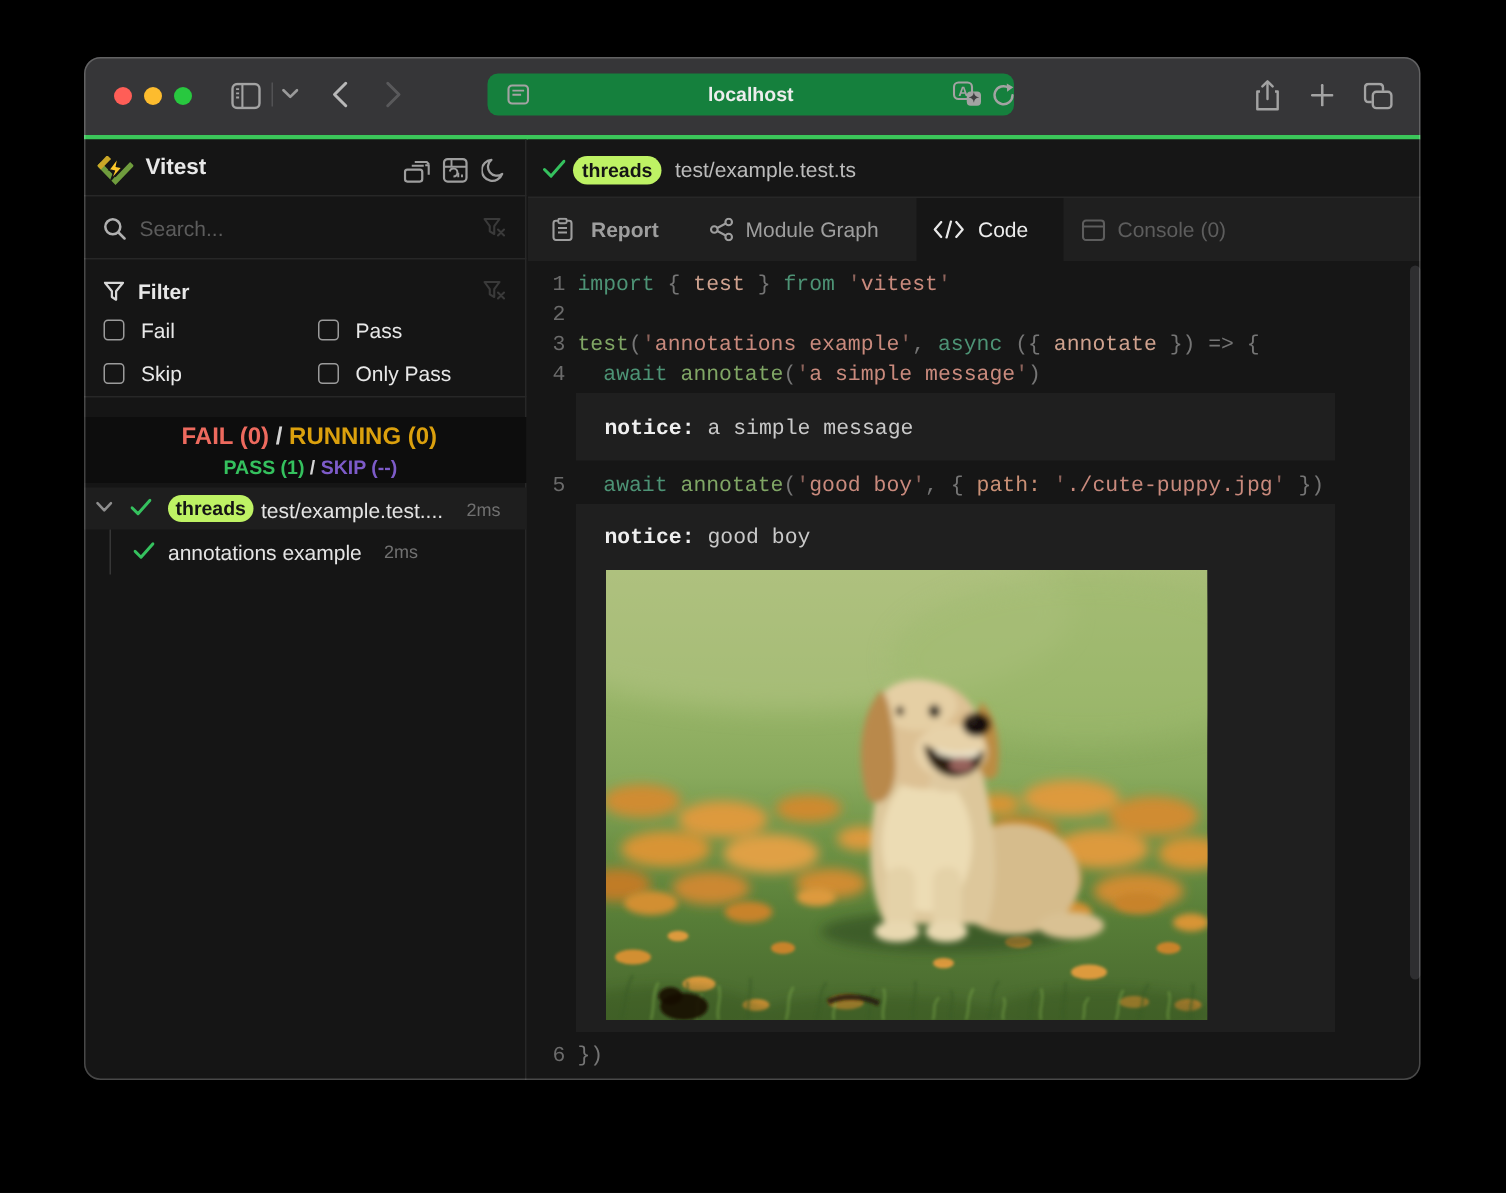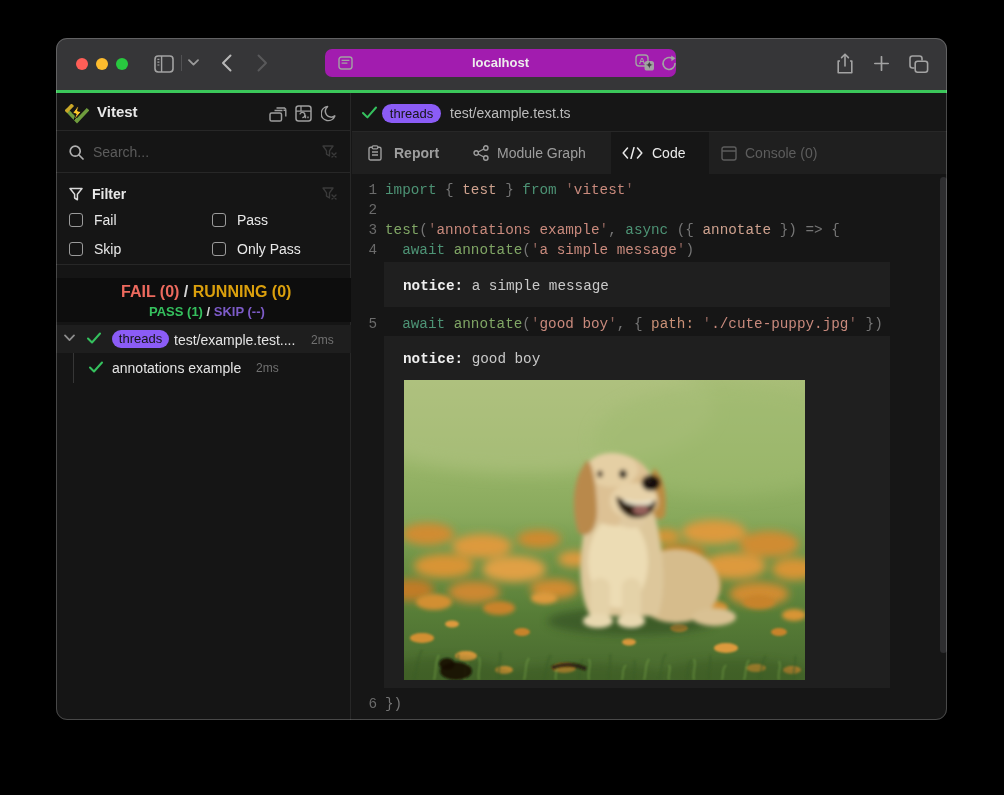--- a/index.html
+++ b/index.html
@@ -7,32 +7,32 @@
     font-family:"Liberation Sans", sans-serif; }
   .abs { position:absolute; }
   #win { position:absolute; left:56px; top:38px; width:891px; height:682px;
     border-radius:11px; overflow:hidden; background:#161616; }
   #winborder { position:absolute; left:56px; top:38px; width:891px; height:682px;
     border-radius:11px; border:1px solid rgba(255,255,255,0.22); z-index:60; pointer-events:none; }
   #tbar { left:0; top:0; width:891px; height:52px; background:#363638; }
   #greenline { left:0; top:52.2px; width:891px; height:2.6px; background:#3bc75a; }
   .dot { width:12px; height:12px; border-radius:50%; top:20px; }
   #urlbar { left:269px; top:11px; width:351px; height:28px; border-radius:7px;
-    background:#a21caf; }
+    background:#15803d; }
   #urltext { left:0; top:0; width:351px; height:28px; line-height:28px; text-align:center;
     color:#ededed; font-size:13px; font-weight:700; }
   #sidebar { left:0; top:55px; width:295px; height:627px; background:#151515;
     border-right:1px solid #272727; }
   #main { left:296px; top:55px; width:595px; height:627px; background:#161616; }
   .divline { background:#272727; height:1px; }
   .icon { color:#a3a3a3; }
   svg { display:block; }
   .row2ms { color:#717171; font-size:12px; }
-  .badge { background:#8b5cf6; border-radius:10px; color:#151515; font-size:13px;
-    font-weight:400; text-align:center; }
+  .badge { background:#bef264; border-radius:10px; color:#151515; font-size:13px;
+    font-weight:700; text-align:center; }
   .mono { font-family:"Liberation Mono", monospace; font-size:14.3px; line-height:20px;
     white-space:pre; }
   .cline { left:0; height:20px; }
   .lnum { display:inline-block; width:25px; text-align:right; color:#6b6b6b; }
   .gap { display:inline-block; width:8px; }
   .ann { left:32px; width:506px; background:#1f1f1f; }
   .kw { color:#4d9375; } .fn { color:#80a665; } .str { color:#c98a7d; }
   .qt { color:#8d635b; } .pn { color:#757575; } .vr { color:#cfa28f; }
   .pk { color:#c99076; }
   .cbox { width:14px; height:14px; border:1.5px solid #9b9b9b; border-radius:3px; }

